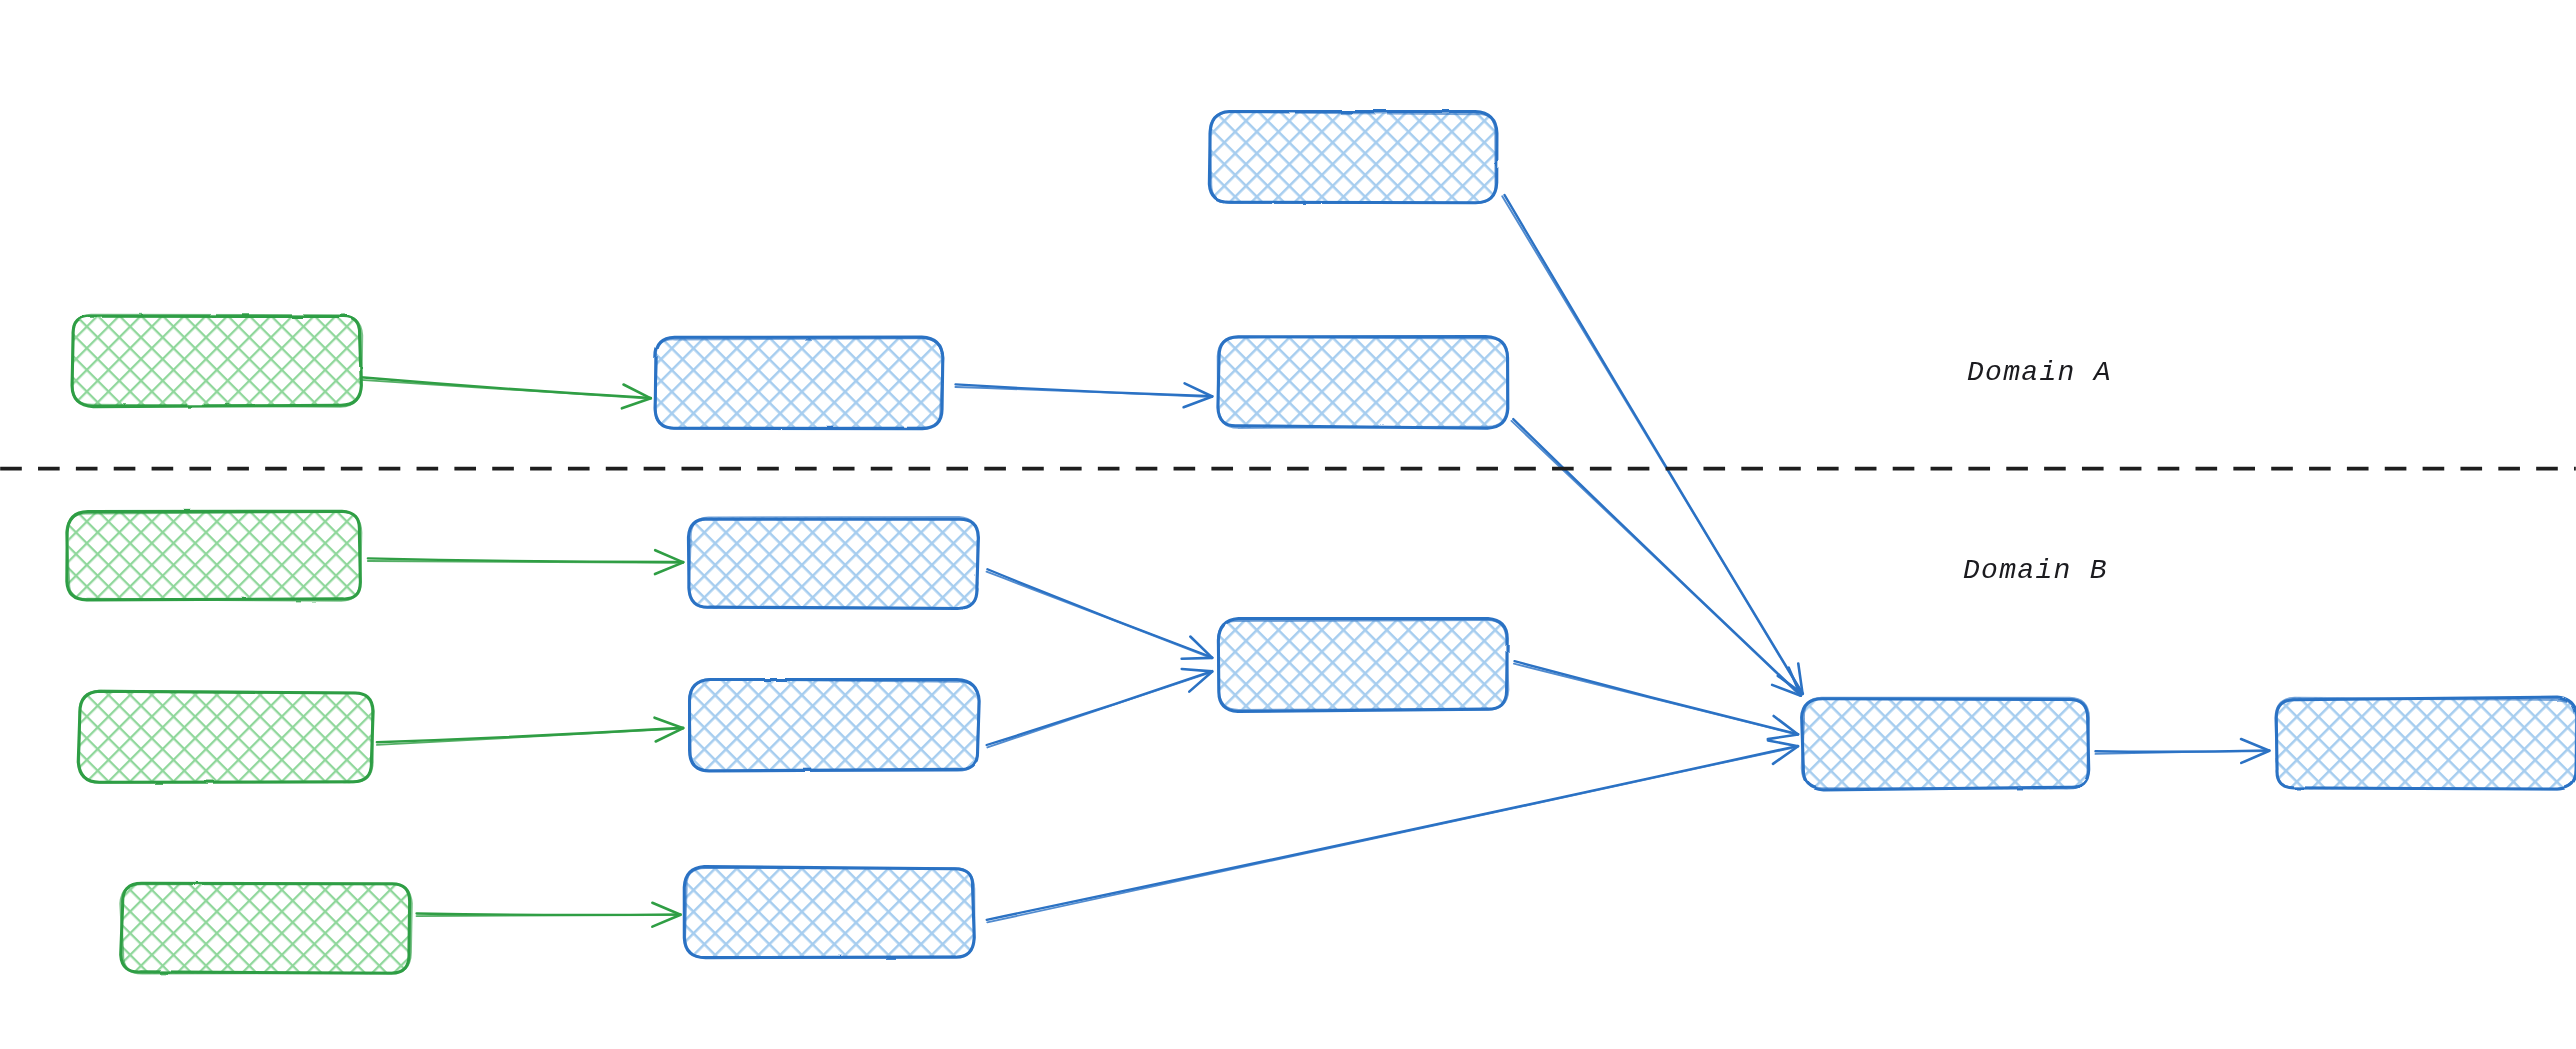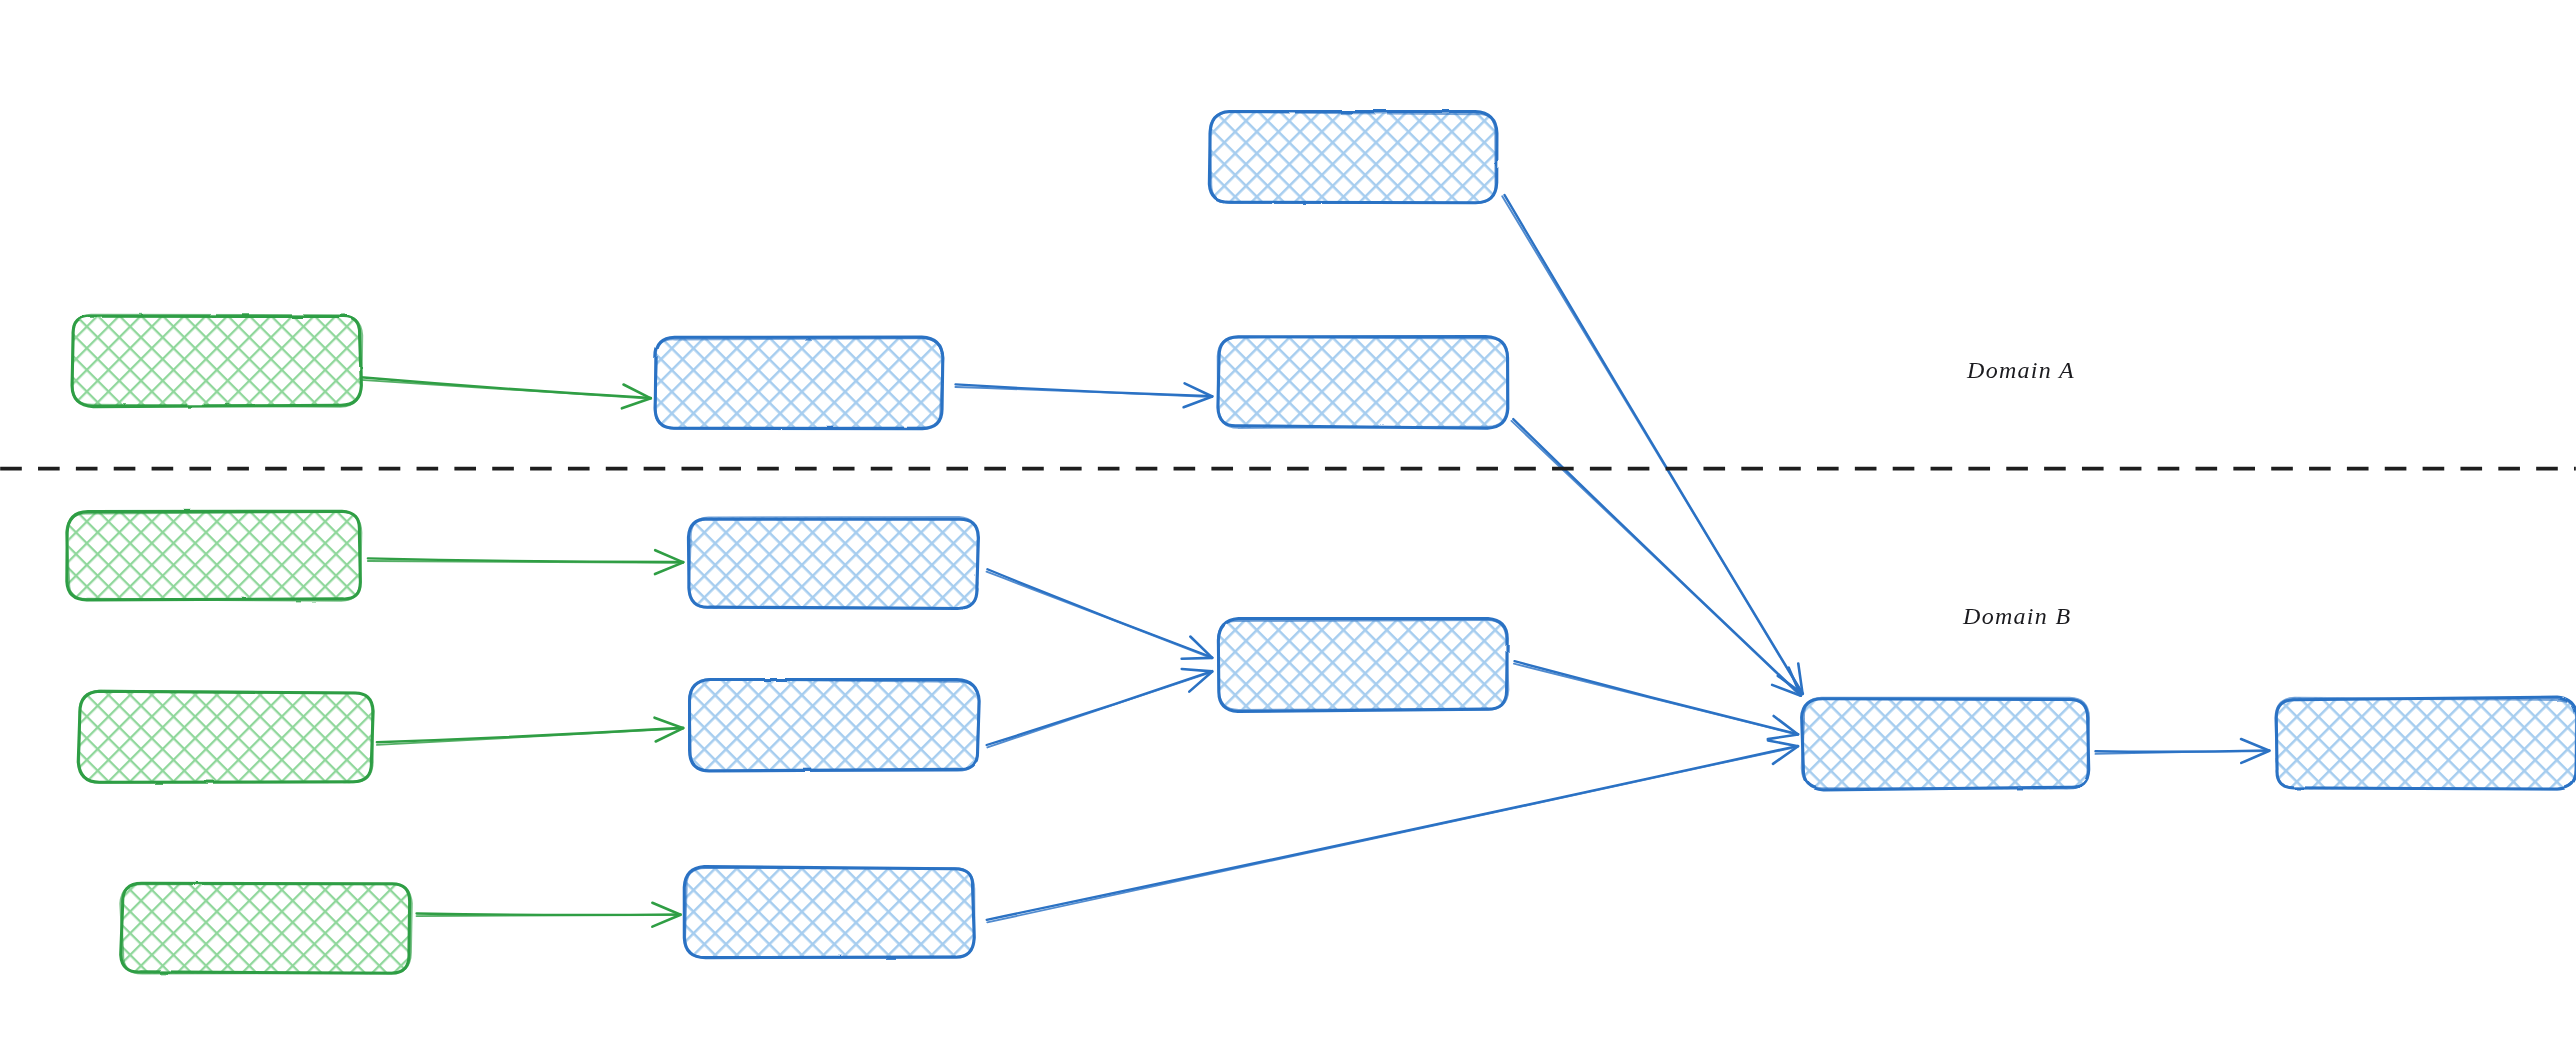--- a/index.html
+++ b/index.html
@@ -20,22 +20,22 @@
   }
   #diagram-svg {
     position: absolute;
     left: 0;
     top: 0;
     width: 2576px;
     height: 1049px;
   }
   .domain-label {
     position: absolute;
-    font-family: Liberation Serif, serif;
-    font-size: 24px;
+    font-family: Liberation Mono, monospace;
+    font-size: 28px;
     font-style: italic;
     font-weight: 400;
     color: #1b1b1f;
     letter-spacing: 1.3px;
     white-space: nowrap;
     user-select: none;
     text-align: center;
   }
 </style>
 </head>
@@ -190,16 +190,16 @@
           <path d="M 2546.052839279479,774.5042263989823 L 2836.640920258612,776.4560295119211 Q 2858 775 2858.4045005807675,796.6581596380371 L 2857.771059418363,854.2599479688611 Q 2858 875 2837.275362397579,875.7508476268271 L 2547.0678001411575,873.9234367373043 Q 2525 875 2526.5393883719757,853.43783340549 L 2524.8812812812075,796.9842872627006 Q 2525 775 2546.052839279479,774.5042263989823 Z" fill="none" stroke="#2b72c4" stroke-width="2.6" stroke-linecap="round" stroke-linejoin="round" opacity="0.62" filter="url(#rough)"></path>
         </g>
       </g>
     <g id="divider-layer">
         <line x1="0" y1="520" x2="2858" y2="520" stroke="#1e1e1e" stroke-width="4" stroke-dasharray="24 18" stroke-linecap="butt"></line>
       </g>
   </svg>
 
   <div class="domain-label" id="label-domain-a" style="left: 1967px; top: 357px; color: rgb(27, 27, 31);">Domain A</div>
 
-  <div class="domain-label" id="label-domain-b" style="left: 1963px; top: 555px; color: rgb(27, 27, 31); margin-top: 48px;">Domain B</div>
+  <div class="domain-label" id="label-domain-b" style="left: 1963px; top: 555px; color: rgb(27, 27, 31);">Domain B</div>
 
 </div>
 
 
 </body></html>

